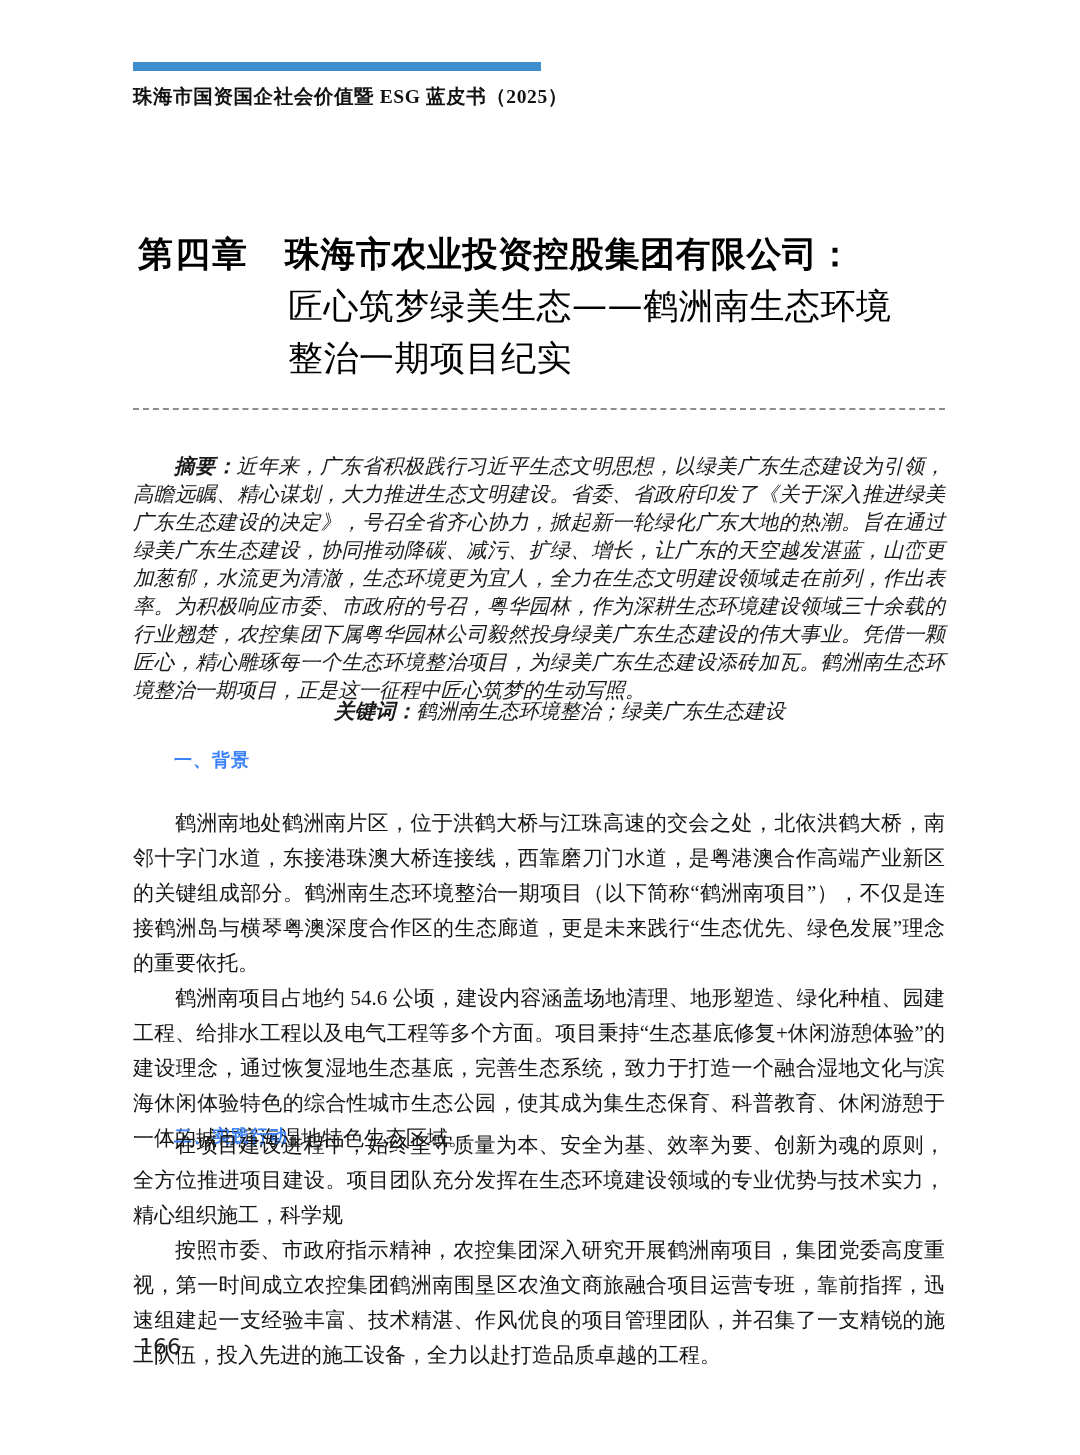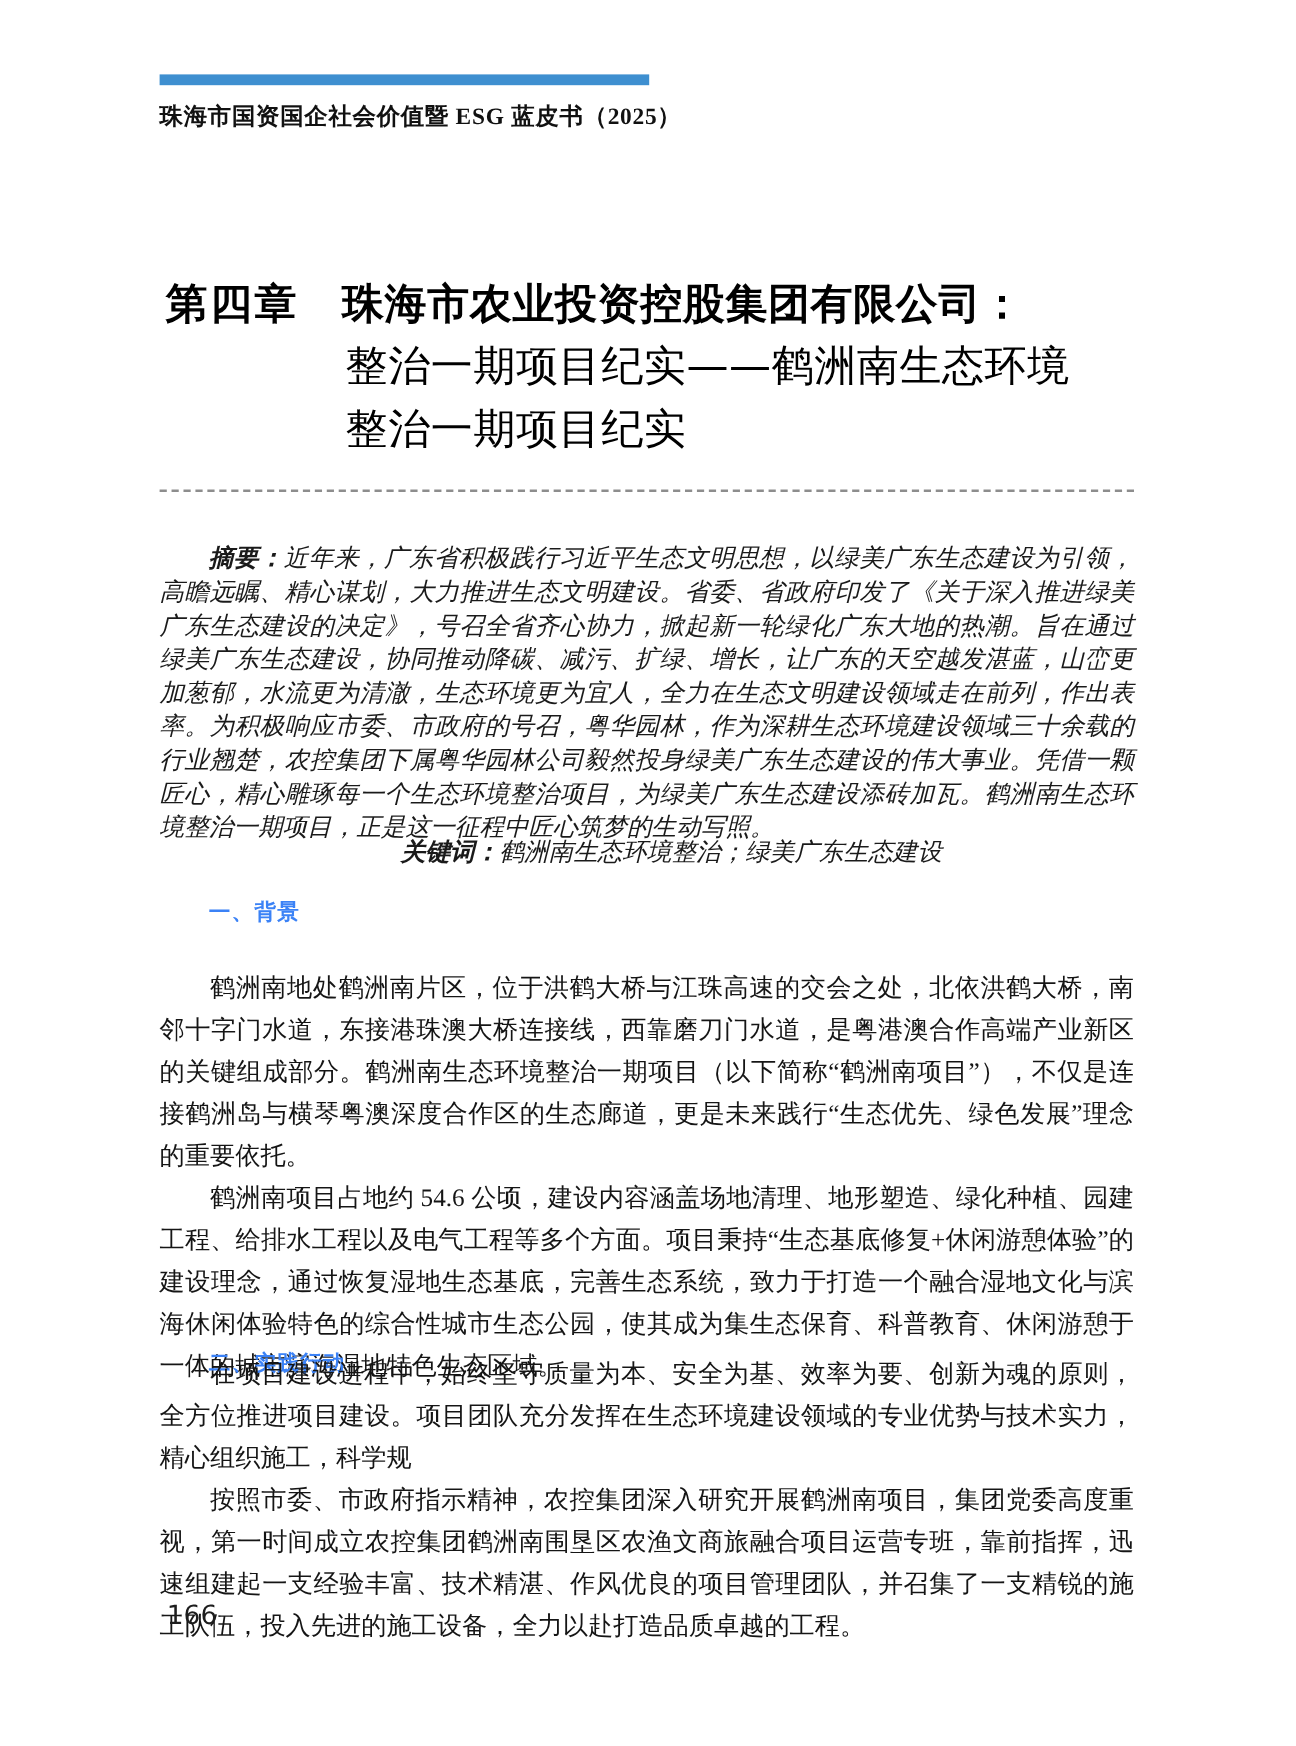--- a/index.html
+++ b/index.html
@@ -174,21 +174,21 @@
 
 <div class="page">
 
   <div class="header-block">
     <div class="header-rule"></div>
     <div class="header-title">珠海市国资国企社会价值暨 ESG 蓝皮书（2025）</div>
   </div>
 
   <div class="chapter-title">
     <div class="line1"><span class="chap-no">第四章</span><span class="gap"></span><span>珠海市农业投资控股集团有限公司：</span></div>
-    <div class="line2">整治一期项目纪实——鹤洲南生态环境</div>
+    <div class="line2">匠心筑梦绿美生态——鹤洲南生态环境</div>
     <div class="line3">整治一期项目纪实</div>
   </div>
 
   <div class="divider"></div>
 
   <div class="abstract">
     <p><span class="lead">摘要：</span><span>近年来，广东省积极践行习近平生态文明思想，以绿美广东生态建设为引领，高瞻远瞩、精心谋划，大力推进生态文明建设。省委、省政府印发了《关于深入推进绿美广东生态建设的决定》，号召全省齐心协力，掀起新一轮绿化广东大地的热潮。旨在通过绿美广东生态建设，协同推动降碳、减污、扩绿、增长，让广东的天空越发湛蓝，山峦更加葱郁，水流更为清澈，生态环境更为宜人，全力在生态文明建设领域走在前列，作出表率。为积极响应市委、市政府的号召，粤华园林，作为深耕生态环境建设领域三十余载的行业翘楚，农控集团下属粤华园林公司毅然投身绿美广东生态建设的伟大事业。凭借一颗匠心，精心雕琢每一个生态环境整治项目，为绿美广东生态建设添砖加瓦。鹤洲南生态环境整治一期项目，正是这一征程中匠心筑梦的生动写照。</span></p>
   </div>
 
   <div class="keywords"><span class="lead">关键词：</span><span>鹤洲南生态环境整治；绿美广东生态建设</span></div>

